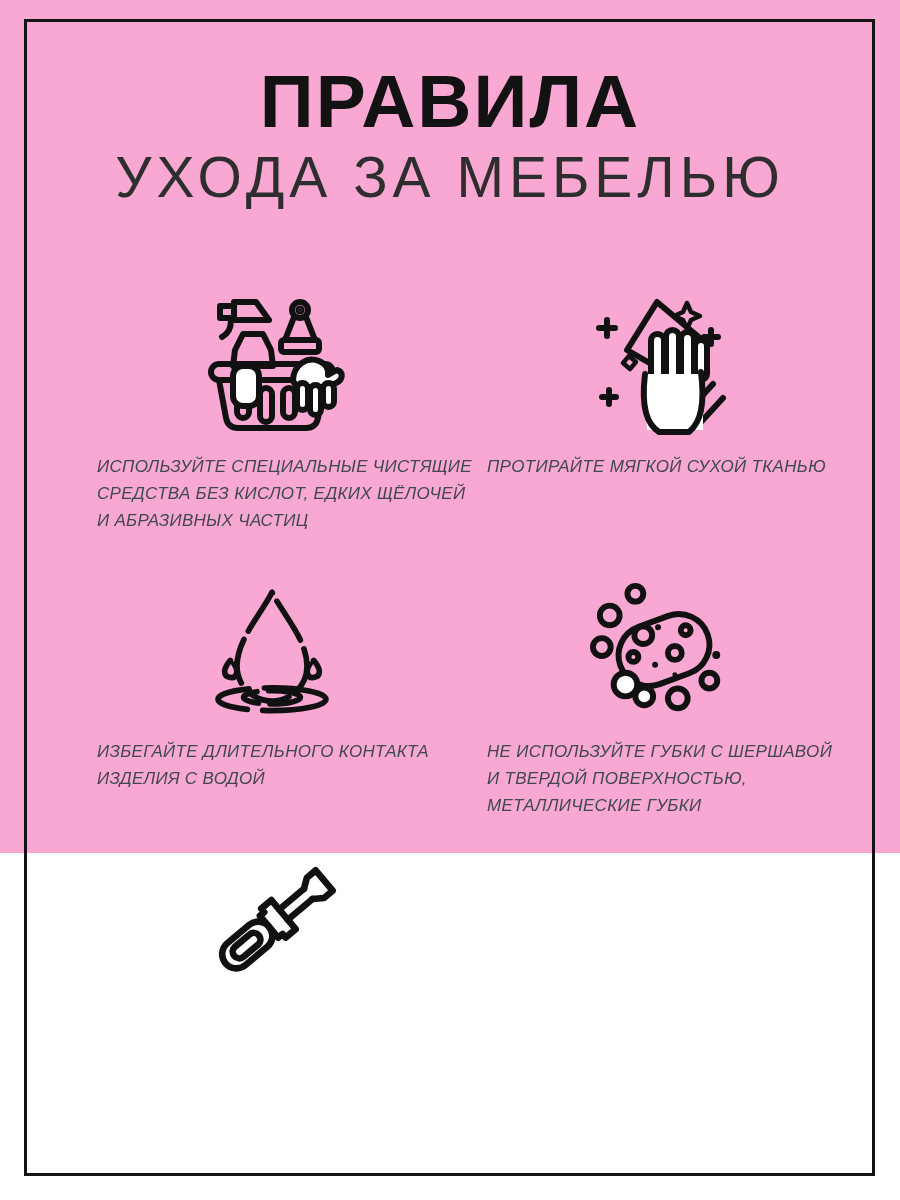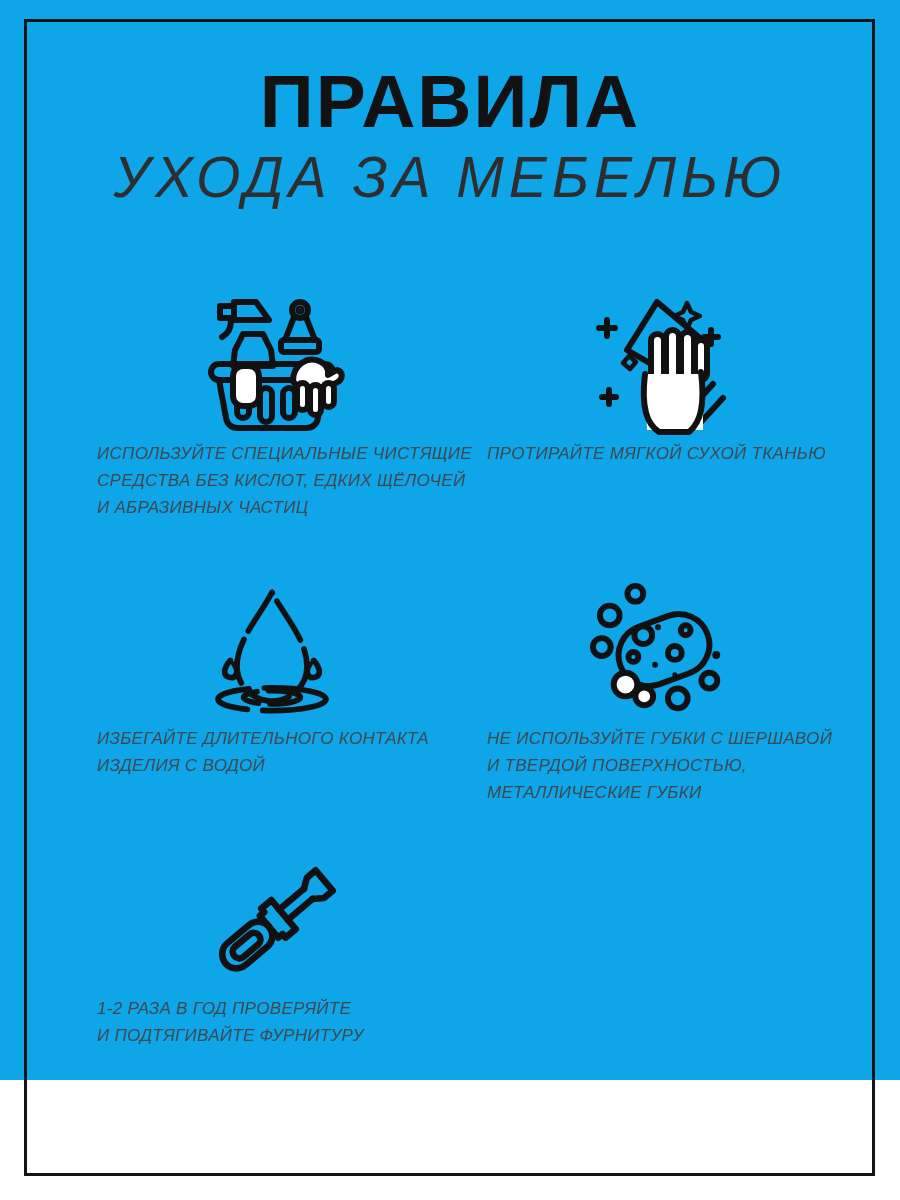--- a/index.html
+++ b/index.html
@@ -1,32 +1,32 @@
 <!DOCTYPE html>
 <html><head>
 <meta charset="utf-8">
 <style>
   * { margin:0; padding:0; box-sizing:border-box; }
   html,body { width:900px; height:1200px; background:#ffffff; overflow:hidden;
               font-family:"Liberation Sans", sans-serif; }
-  .page { position:relative; width:900px; height:1080px; background:#0ea5e9; }
+  .page { position:relative; width:900px; height:853px; background:#f9a8d4; }
   .frame { position:absolute; left:24px; top:19px; width:851px; height:1157px;
            border:3px solid #141414; pointer-events:none; }
   .header { position:absolute; top:62px; left:0; width:900px; text-align:center; }
   .title { font-size:75px; font-weight:800; letter-spacing:2px; color:#121212;
            line-height:1.04; }
   .subtitle { font-size:57px; font-weight:200; letter-spacing:5px; color:#2e2e2e;
-              line-height:1.1; margin-top:6px;font-style:italic; }
+              line-height:1.1; margin-top:6px; }
   .row { position:absolute; left:97px; width:760px; display:grid;
          grid-template-columns:390px 390px; }
   .row1 { top:290px; } .row2 { top:575px; } .row3 { top:845px; }
   .cell { display:flex; flex-direction:column; align-items:flex-start; }
   .icon-box { width:350px; height:150px; display:flex; align-items:center;
               justify-content:center; }
-  .caption { font-size:17px; font-style:italic; font-weight:400;
+  .caption { margin-top:13px; font-size:17px; font-style:italic; font-weight:400;
              line-height:27px; letter-spacing:0.3px; color:#3f484c;
              white-space:pre-line; text-transform:uppercase; }
   svg.lineicon { stroke:#111111; fill:none; stroke-linecap:round; stroke-linejoin:round; }
 </style>
 </head>
 <body>
 
 <div class="page">
   <div class="frame"></div>
 
@@ -145,17 +145,15 @@
         <svg class="lineicon" width="142" height="142" viewBox="0 0 150 150" stroke-width="7">
           <g transform="rotate(-40 78 77)">
             <rect x="10" y="62" width="60" height="30" rx="15"></rect>
             <rect x="22" y="70" width="34" height="14" rx="7"></rect>
             <path d="M70,62 V92 H76 V97 H90 V57 H76 V62 Z"></path>
             <path d="M90,70 H124 M90,84 H124"></path>
             <path d="M124,70 L134,63 L146,63 L146,91 L134,91 L124,84"></path>
           </g>
         </svg>
       </div>
-      <p class="caption">1-2 РАЗА В ГОД ПРОВЕРЯЙТЕ
-И ПОДТЯГИВАЙТЕ ФУРНИТУРУ</p>
     </div>
   </div>
 </div>
 
 </body></html>

